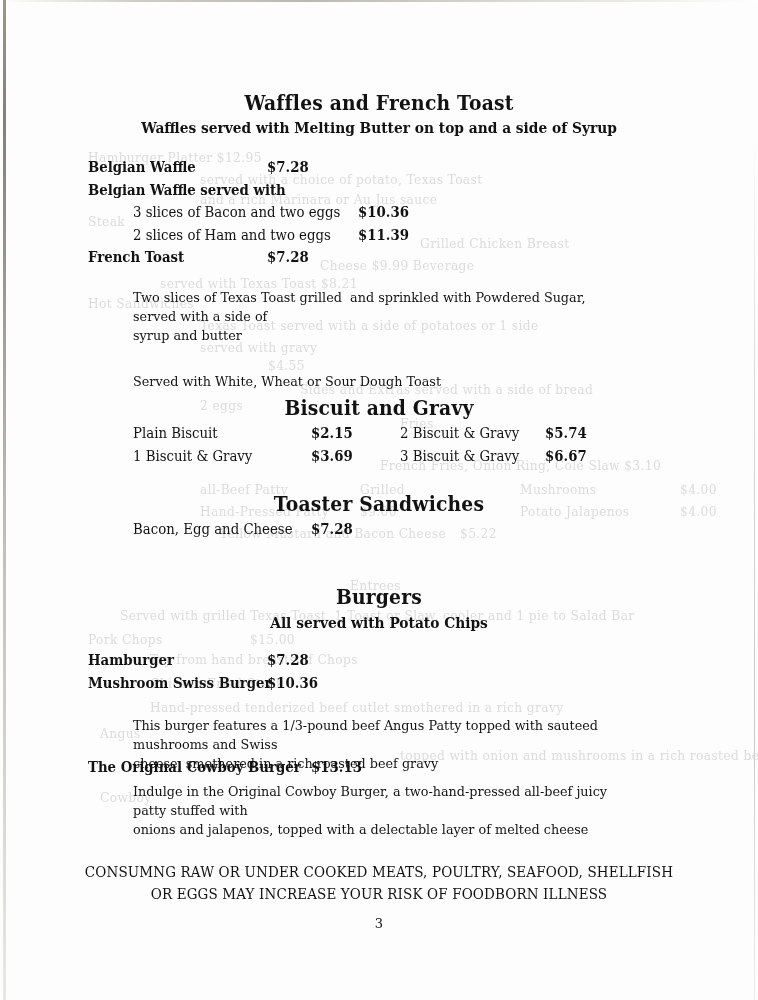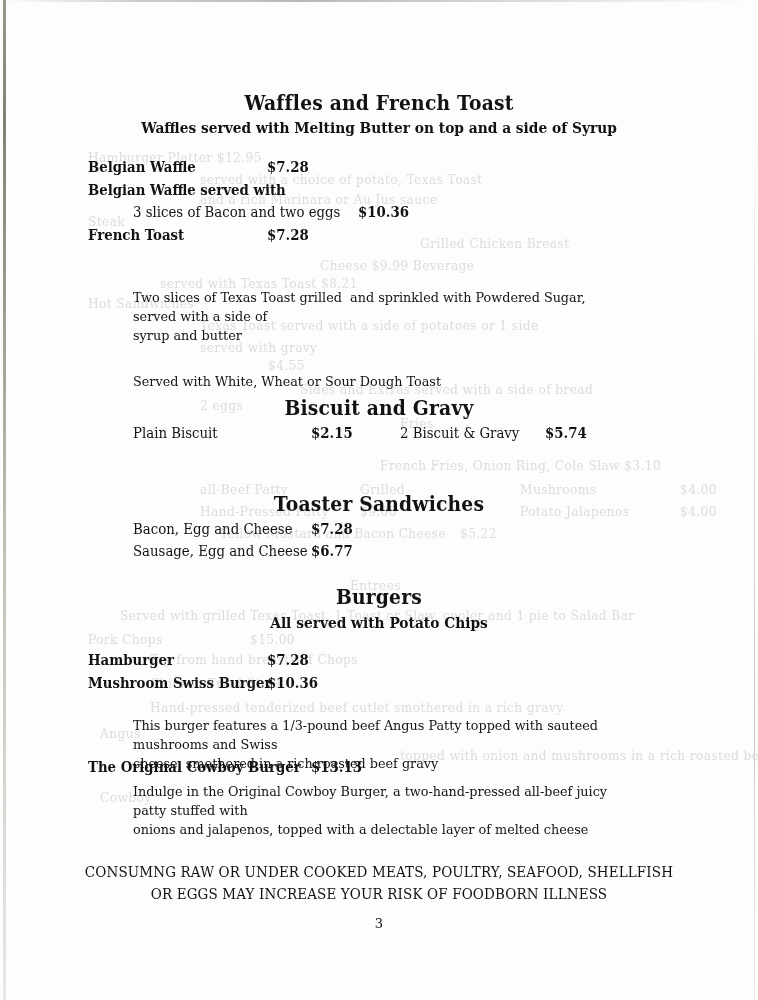--- a/index.html
+++ b/index.html
@@ -179,52 +179,58 @@
       </div>
       <div class="row">
         <span class="nm b" style="left:88px;">Belgian Waffle served with</span>
         <span class="pr" style="left:267px;"></span>
       </div>
       <div class="row">
         <span class="nm" style="left:133px;">3 slices of Bacon and two eggs</span>
         <span class="pr" style="left:358px;">$10.36</span>
       </div>
       <div class="row">
+        <span class="nm" style="left:133px;">2 slices of Ham and two eggs</span>
+        <span class="pr" style="left:358px;">$11.39</span>
+      </div>
+      <div class="row">
         <span class="nm b" style="left:88px;">French Toast</span>
         <span class="pr" style="left:267px;">$7.28</span>
       </div>
     </div>
 
     <div class="desc" style="left:133px;top:288px;width:520px;">Two slices of Texas Toast grilled  and sprinkled with Powdered Sugar, served with a side of
 syrup and butter</div>
 
     <div class="desc" style="left:133px;top:372px;width:520px;">Served with White, Wheat or Sour Dough Toast</div>
 
     <div class="section-title" style="position:absolute;left:0;top:397px;width:758px;">Biscuit and Gravy</div>
 
     <div style="position:absolute;left:0;top:425px;width:618px;">
       <div class="row">
         <span class="nm" style="left:133px;">Plain Biscuit</span>
         <span class="pr" style="left:311px;">$2.15</span>
         <span class="nm" style="left:400px;">2 Biscuit &amp; Gravy</span>
         <span class="pr" style="left:545px;">$5.74</span>
       </div>
+      <div class="row">
+        <span class="nm" style="left:133px;">1 Biscuit &amp; Gravy</span>
+        <span class="pr" style="left:311px;">$3.69</span>
+        <span class="nm" style="left:400px;">3 Biscuit &amp; Gravy</span>
+        <span class="pr" style="left:545px;">$6.67</span>
+      </div>
     </div>
 
     <div class="section-title" style="position:absolute;left:0;top:493px;width:758px;">Toaster Sandwiches</div>
 
     <div style="position:absolute;left:0;top:521px;width:758px;">
       <div class="row tight">
         <span class="nm" style="left:133px;">Bacon, Egg and Cheese</span>
         <span class="pr" style="left:311px;">$7.28</span>
       </div>
-      <div class="row tight">
-        <span class="nm" style="left:133px;">Sausage, Egg and Cheese</span>
-        <span class="pr" style="left:311px;">$6.77</span>
-      </div>
     </div>
 
     <div class="section-title" style="position:absolute;left:0;top:586px;width:758px;">Burgers</div>
     <div class="section-sub" style="position:absolute;left:0;top:614px;width:758px;">All served with Potato Chips</div>
 
     <div style="position:absolute;left:0;top:652px;width:644px;">
       <div class="row">
         <span class="nm b" style="left:88px;">Hamburger</span>
         <span class="pr" style="left:267px;">$7.28</span>
       </div>

